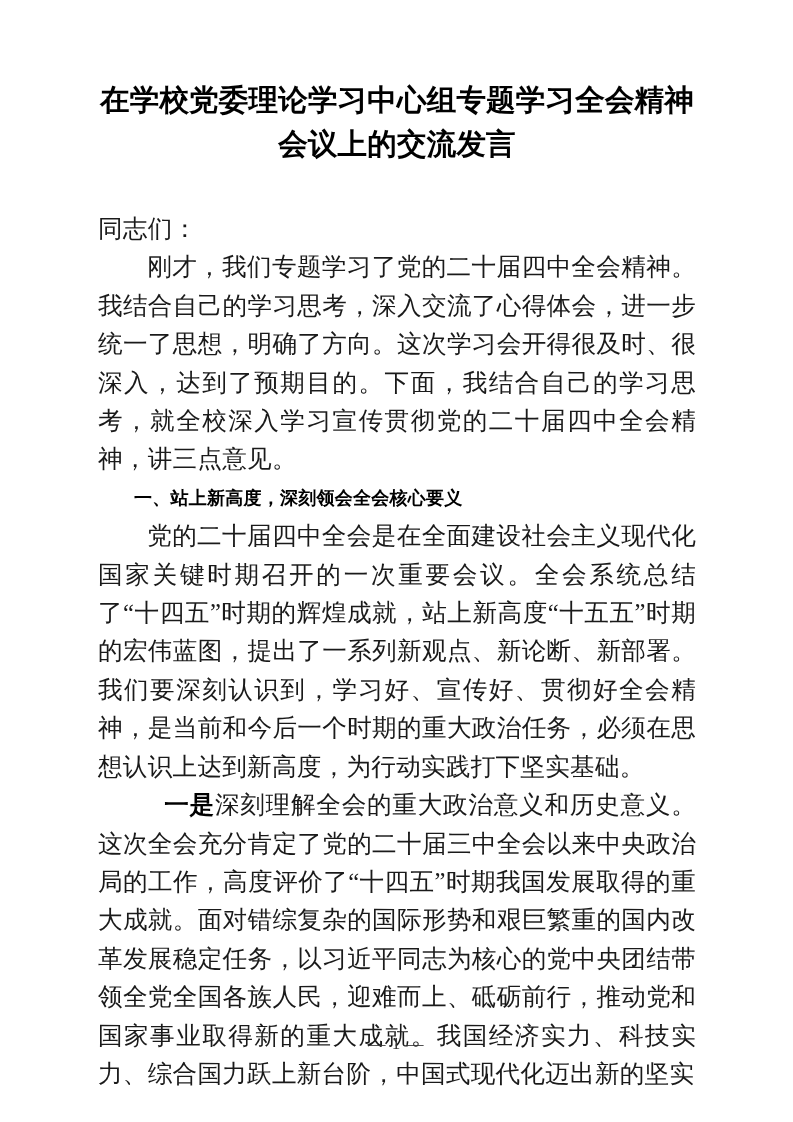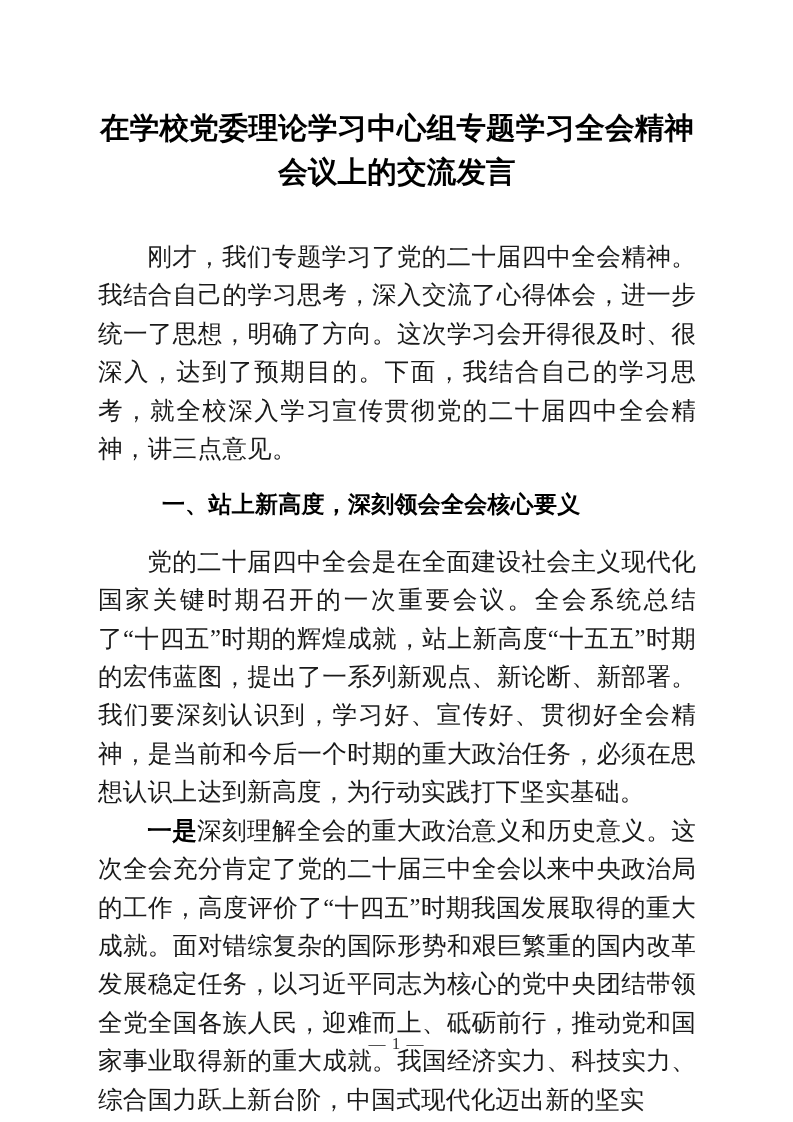--- a/index.html
+++ b/index.html
@@ -30,21 +30,21 @@
   .content {
     position: absolute;
     left: 98px;
     top: 0;
     width: 598px;
   }
 
   
   .doc-title {
     margin: 0;
-    padding-top: 106px;
+    padding-top: 78px;
     font-family: "DejaVu Serif", "Liberation Serif", serif;
     font-weight: 700;
     font-size: 29.5px;
     line-height: 44px;
     text-align: center;
     letter-spacing: 0.2px;
     color: #000000;
   }
 
   
@@ -65,34 +65,35 @@
 
   .para.salutation {
     text-indent: 0;
   }
 
   
   .gap-after-title { height: 44px; }
 
   
   .section-heading {
-    margin: 18px;
+    margin: 0;
     font-family: "Liberation Serif", "DejaVu Serif", serif;
     font-weight: 700;
-    font-size: 23px;
+    font-size: 18px;
     line-height: 38.4px;
     text-indent: 2em;
     letter-spacing: 0.25px;
     color: #000000;
   }
 
   
   .lead-in {
     font-weight: 700;
     color: #000000;
+    margin-left: 17px;
   }
 
   
   .page-footer {
     position: absolute;
     left: 0;
     top: 1034px;
     width: 793px;
     text-align: center;
     font-family: "Liberation Serif", "DejaVu Serif", serif;
@@ -105,20 +106,21 @@
 <body>
 
 <div class="page">
 
   <div class="content">
 
     <h1 class="doc-title">在学校党委理论学习中心组专题学习全会精神会议上的交流发言</h1>
 
     <div class="gap-after-title"></div>
 
+    <p class="para salutation">同志们：</p>
 
     <p class="para indent">刚才，我们专题学习了党的二十届四中全会精神。我结合自己的学习思考，深入交流了心得体会，进一步统一了思想，明确了方向。这次学习会开得很及时、很深入，达到了预期目的。下面，我结合自己的学习思考，就全校深入学习宣传贯彻党的二十届四中全会精神，讲三点意见。</p>
 
     <h2 class="section-heading">一、站上新高度，深刻领会全会核心要义</h2>
 
     <p class="para indent">党的二十届四中全会是在全面建设社会主义现代化国家关键时期召开的一次重要会议。全会系统总结了“十四五”时期的辉煌成就，站上新高度“十五五”时期的宏伟蓝图，提出了一系列新观点、新论断、新部署。我们要深刻认识到，学习好、宣传好、贯彻好全会精神，是当前和今后一个时期的重大政治任务，必须在思想认识上达到新高度，为行动实践打下坚实基础。</p>
 
     <p class="para indent"><span class="lead-in">一是</span><span>深刻理解全会的重大政治意义和历史意义。这次全会充分肯定了党的二十届三中全会以来中央政治局的工作，高度评价了“十四五”时期我国发展取得的重大成就。面对错综复杂的国际形势和艰巨繁重的国内改革发展稳定任务，以习近平同志为核心的党中央团结带领全党全国各族人民，迎难而上、砥砺前行，推动党和国家事业取得新的重大成就。我国经济实力、科技实力、综合国力跃上新台阶，中国式现代化迈出新的坚实</span></p>
 
   </div>

